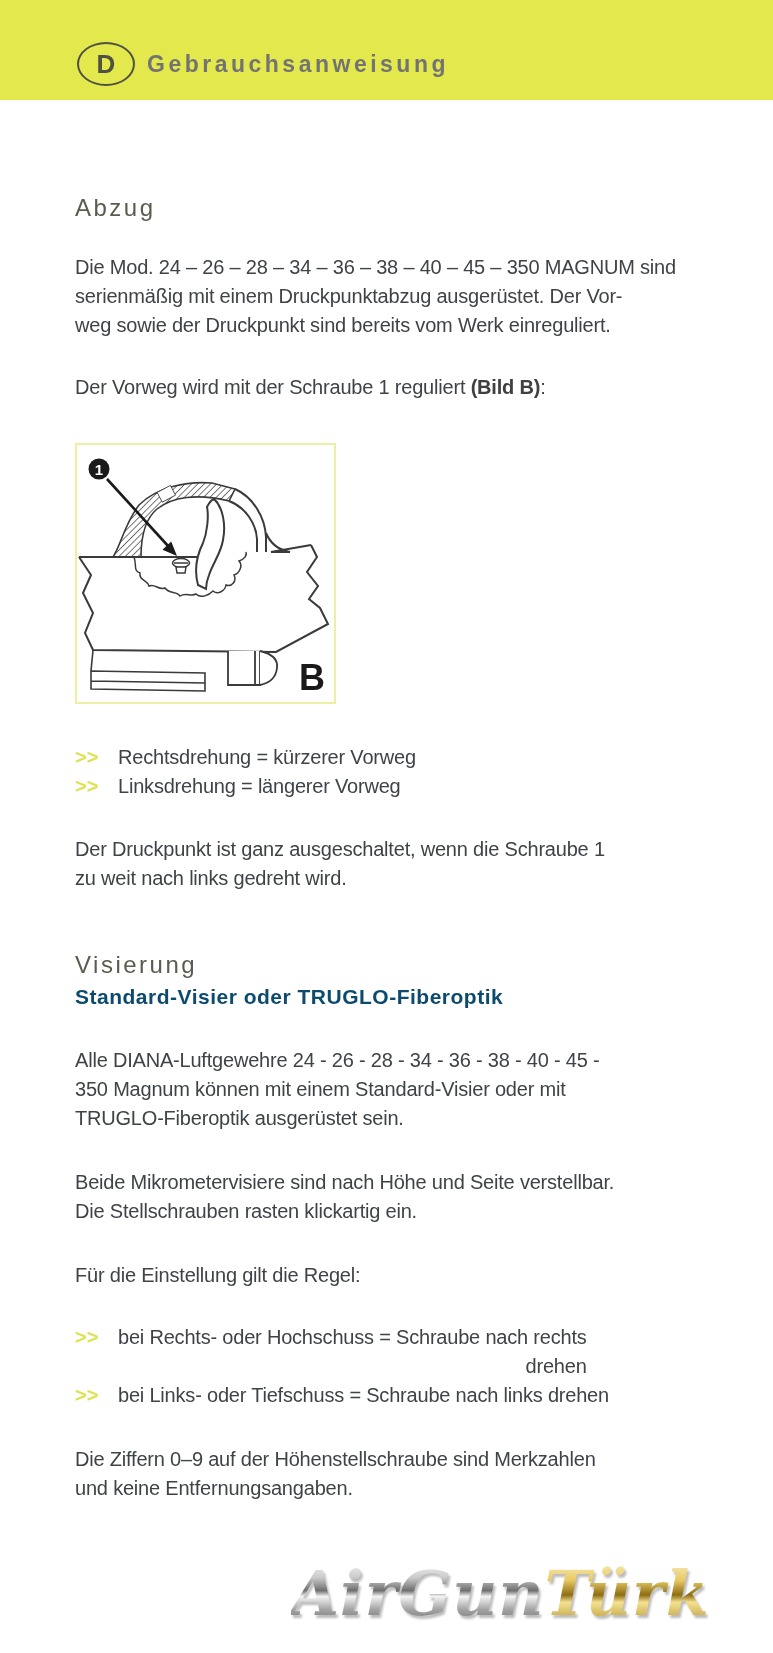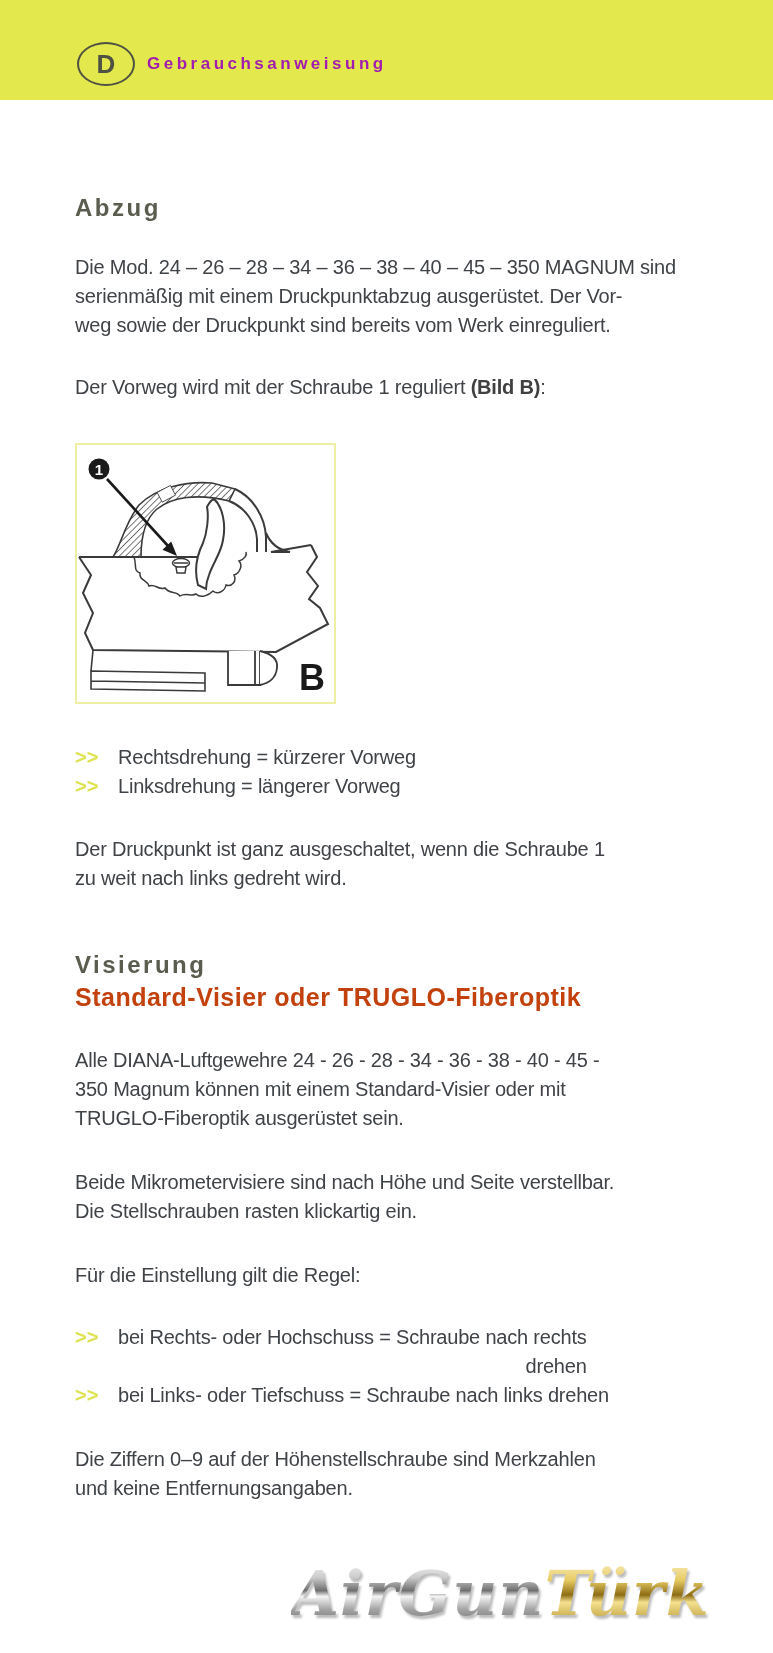--- a/index.html
+++ b/index.html
@@ -4,26 +4,26 @@
 <style>
   html,body{margin:0;padding:0;background:#ffffff;}
   .page{position:relative;width:773px;height:1653px;background:#fff;overflow:hidden;
         font-family:"Liberation Sans",sans-serif;color:#3f4347;}
   
   .band{height:100px;background:#e3e94d;display:flex;align-items:flex-end;}
   .band-inner{display:flex;align-items:center;gap:12px;margin:0 0 14px 77px;}
   .lang-ellipse{width:54px;height:40px;border:2.5px solid #4f5243;border-radius:50%;
         display:flex;align-items:center;justify-content:center;
         font-weight:bold;font-size:26px;color:#4f5243;}
-  .band-title{font-weight:bold;font-size:17px;letter-spacing:3.5px;color:#a21caf;}
+  .band-title{font-weight:bold;font-size:23px;letter-spacing:3.5px;color:#737373;}
   
   .content{padding:0 73px 0 75px;}
-  h2{font-size:24px;line-height:28px;font-weight:bold;color:#5a5c4e;
+  h2{font-size:24px;line-height:28px;font-weight:normal;color:#5a5c4e;
      letter-spacing:2.5px;margin:0;}
-  .subhead{font-size:25px;line-height:28px;font-weight:bold;color:#c2410c;
+  .subhead{font-size:21px;line-height:28px;font-weight:bold;color:#0c4a6e;
      letter-spacing:.5px;margin:4px 0 0 0;}
   p.body{font-size:20px;line-height:29px;letter-spacing:-0.2px;margin:0;
      white-space:pre-line;text-align:justify;}
   #abzug-h{margin-top:94px;}
   #p1{margin-top:31px;}
   #p2{margin-top:33px;}
   .figure-box{margin-top:41px;width:257px;height:257px;border:2px solid #ecefa4;
      background:#fff;}
   .bullets{margin-top:39px;}
   .bullets.second{margin-top:33px;}

